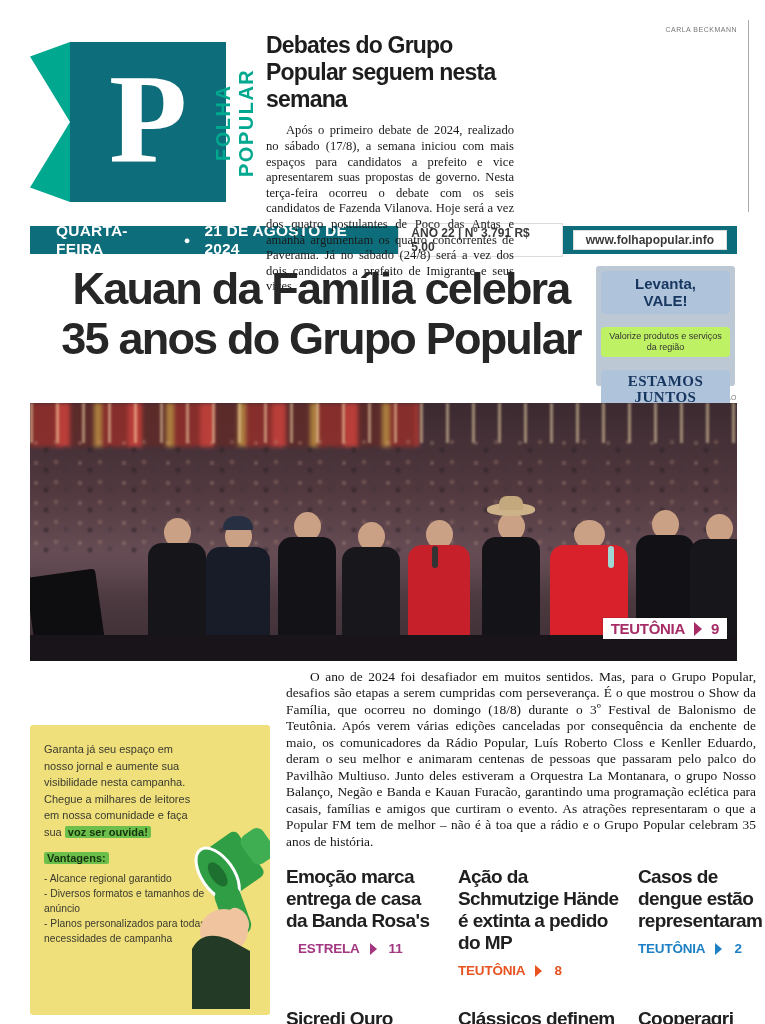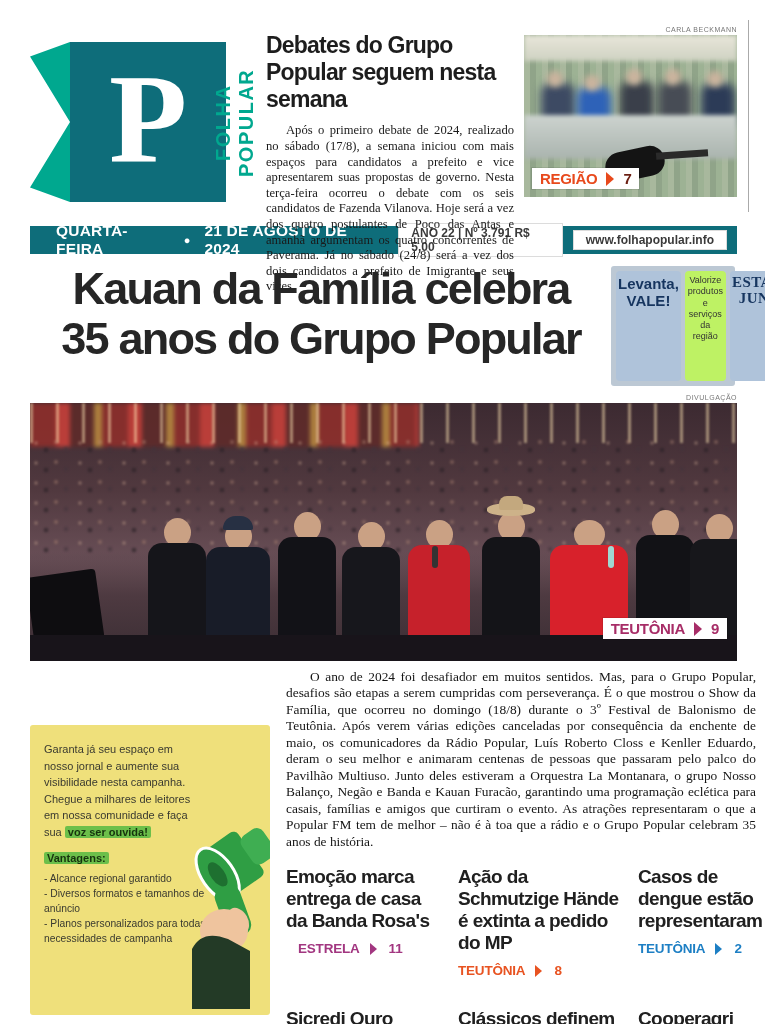--- a/index.html
+++ b/index.html
@@ -41,21 +41,21 @@
   .datebar { margin-top:10px; height:28px; background:#0e6d7a; display:flex; align-items:center; padding:0 10px 0 26px; gap:10px; }
   .datebar .day, .datebar .date { color:#fff; font-weight:bold; font-size:15.5px; letter-spacing:0.2px; }
   .datebar .dot { color:#fff; font-size:11px; margin:0 4px; }
   .datebar .spacer { flex:1; }
   .chip { background:#fff; color:#3a3a3a; font-size:12px; font-weight:bold; padding:2px 12px; border:1px solid #dcdcdc; }
 
   
   .hero { position:relative; margin-top:10px; height:128px; }
   .hero h1 { width:582px; text-align:center; font-size:45px; line-height:1.12; letter-spacing:-1.8px; color:#262626; font-weight:bold; }
 
-  .sidead { position:absolute; right:2px; top:2px; width:124px; height:120px; background:#bcc8d4; border-radius:3px; padding:5px; display:flex; flex-direction:row; gap:4px; }
+  .sidead { position:absolute; right:2px; top:2px; width:139px; height:120px; background:#bcc8d4; border-radius:3px; padding:5px; display:flex; flex-direction:column; gap:13px; }
   .sidead .box { border-radius:4px; text-align:center; }
   .sidead .blue { background:#afc3da; color:#16355f; font-weight:bold; }
   .sidead .b1 { font-size:15px; line-height:1.15; padding:4px 2px; }
   .sidead .white { background:#bef264; color:#333; font-size:9px; line-height:1.25; padding:4px 3px; }
   .sidead .b2 { font-family:"Liberation Serif", serif; font-size:15px; line-height:1.05; padding:4px 2px 6px; letter-spacing:0.5px; }
 
   
   .mainphoto-credit { margin-top:2px; }
   .mainphoto { position:relative; width:707px; height:258px; overflow:hidden; background:linear-gradient(180deg,#3c2a31 0%, #51393f 34%, #6a5058 62%, #7d626a 100%); }
   .mp-stalls { position:absolute; top:0; left:0; width:55%; height:44px;
@@ -114,40 +114,20 @@
       <div class="logo-vert">FOLHA POPULAR</div>
     </div>
 
     <div class="topstory">
       <h2>Debates do Grupo Popular seguem nesta semana</h2>
       <p>Após o primeiro debate de 2024, realizado no sábado (17/8), a semana iniciou com mais espaços para candidatos a prefeito e vice apresentarem suas propostas de governo. Nesta terça-feira ocorreu o debate com os seis candidatos de Fazenda Vilanova. Hoje será a vez dos quatro postulantes de Poço das Antas e amanhã argumentam os quatro concorrentes de Paverama. Já no sábado (24/8) será a vez dos dois candidatos a prefeito de Imigrante e seus vices.</p>
     </div>
 
     <div class="topphoto-wrap">
       <div class="photo-credit">CARLA BECKMANN</div>
-      <div class="topphoto">
-        <div class="tp-ceiling"></div>
-        <div class="tp-person" style="left:8%; top:48px; background:#3d4a63;"></div>
-        <div class="tp-head" style="left:11%; top:36px;"></div>
-        <div class="tp-person" style="left:25%; top:52px; background:#2e62b8;"></div>
-        <div class="tp-head" style="left:28%; top:40px;"></div>
-        <div class="tp-person" style="left:45%; top:46px; background:#3a3f4a;"></div>
-        <div class="tp-head" style="left:48%; top:34px;"></div>
-        <div class="tp-person" style="left:63%; top:46px; background:#474c55;"></div>
-        <div class="tp-head" style="left:66%; top:34px;"></div>
-        <div class="tp-person" style="left:83%; top:48px; background:#2c3b57;"></div>
-        <div class="tp-head" style="left:86%; top:36px;"></div>
-        <div class="tp-table"></div>
-        <div class="tp-mic"></div>
-        <div class="badge" style="left:8px; bottom:8px;">
-          <span style="color: rgb(232, 73, 28);">REGIÃO</span>
-          <span class="arrow" style="color: rgb(232, 73, 28);"></span>
-          <span style="color: rgb(107, 31, 18);">7</span>
-        </div>
-      </div>
     </div>
   </div>
 
   <div class="datebar">
     <span class="day">QUARTA-FEIRA</span>
     <span class="dot">●</span>
     <span class="date">21 DE AGOSTO DE 2024</span>
     <span class="spacer"></span>
     <span class="chip">ANO 22 | Nº 3.791 R$ 5,00</span>
     <span class="chip">www.folhapopular.info</span>

